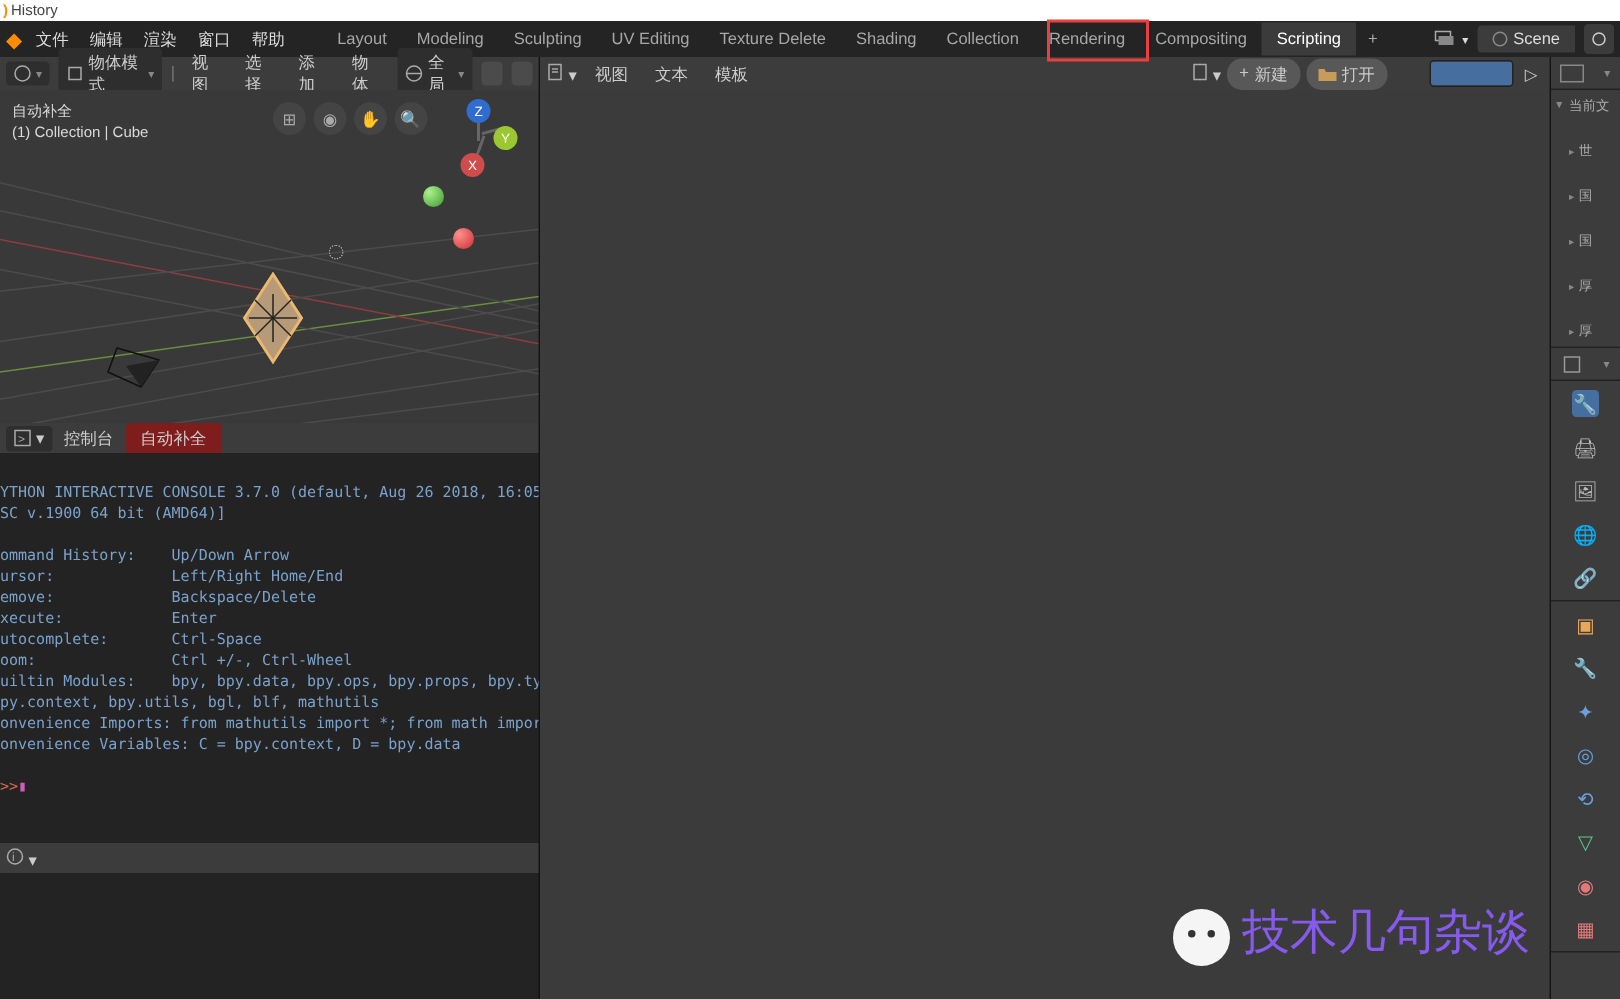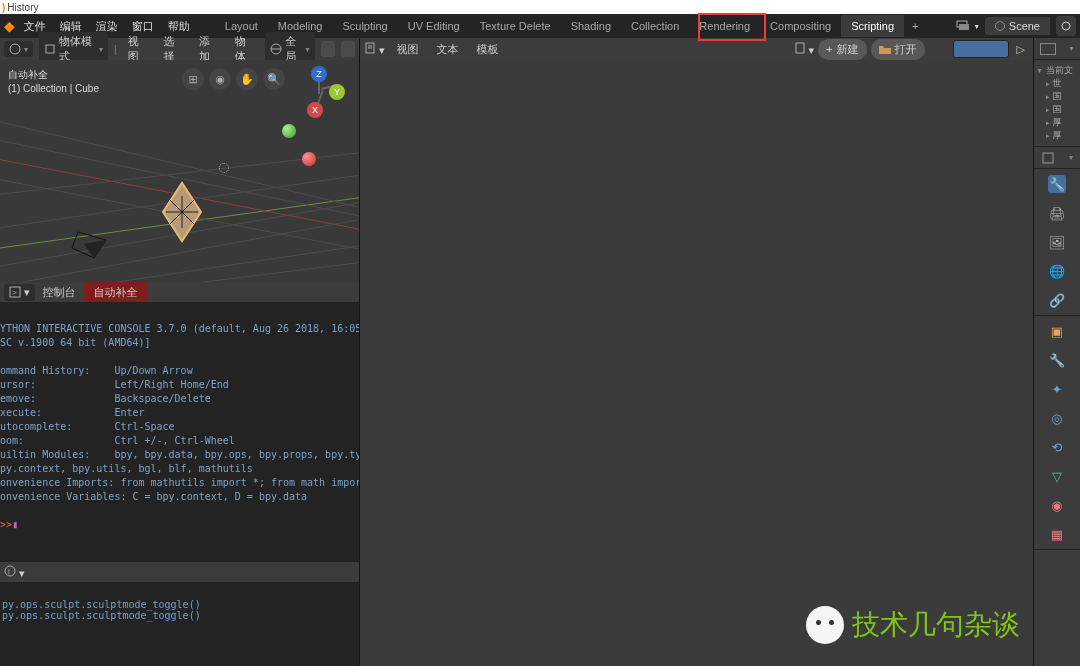--- a/index.html
+++ b/index.html
@@ -78,21 +78,21 @@
 
   
   .rr-top{height:22px;background:#3c3c3c;border-bottom:1px solid #222;display:flex;align-items:center;justify-content:space-around;}
   .rr-top .sq{width:16px;height:12px;border:1px solid #888;}
   .rr-sec{padding:6px 4px;display:flex;flex-direction:column;gap:11px;align-items:center;border-bottom:1px solid #222;}
   .rr-ic{width:18px;height:18px;display:flex;align-items:center;justify-content:center;color:#bbb;font-size:13px;border-radius:3px;}
   .rr-ic.active{background:#466e9e;color:#fff;}
   .rr-line{display:flex;align-items:center;gap:3px;color:#aaa;font-size:9px;width:100%;}
   .rr-arrow{color:#888;font-size:7px;}
 
-  .watermark{position:absolute;bottom:22px;right:60px;color:#84cc16;font-size:28px;font-weight:300;display:flex;align-items:flex-end;gap:8px;opacity:0.95;pointer-events:none;font-family:"Microsoft YaHei",sans-serif;}
+  .watermark{position:absolute;bottom:22px;right:60px;color:#8b5cf6;font-size:32px;font-weight:300;display:flex;align-items:flex-end;gap:8px;opacity:0.95;pointer-events:none;font-family:"Microsoft YaHei",sans-serif;}
   .watermark .wm-head{width:38px;height:38px;border-radius:50%;background:#fff;position:relative;}
   .watermark .wm-head:before,.watermark .wm-head:after{content:"";position:absolute;width:5px;height:5px;background:#333;border-radius:50%;top:14px;}
   .watermark .wm-head:before{left:10px;} .watermark .wm-head:after{right:10px;}
   svg{overflow:visible;}
 </style>
 </head>
 <body>
 
 <div class="titlebar">
   <span class="orange">)</span>
@@ -264,24 +264,20 @@
 
     <div class="info-header">
       <div class="sel">
         <svg width="12" height="12">
             <circle cx="6" cy="6" r="5" fill="none" stroke="#aaa"></circle>
             <text x="4" y="9" font-size="8" fill="#aaa">i</text>
           </svg>
         <span class="chev">▾</span>
       </div>
     </div>
-    <div class="info-body">
-<span class="bl">py.ops.sculpt.sculptmode_toggle()</span>
-<span class="bl">py.ops.sculpt.sculptmode_toggle()</span>
-    </div>
   </div>
 
   <div class="mid-col">
     <div class="te-header">
       <div class="sel">
         <svg width="12" height="12">
             <rect x="2" y="1" width="8" height="10" fill="none" stroke="#aaa"></rect>
             <line x1="4" y1="4" x2="8" y2="4" stroke="#aaa"></line>
             <line x1="4" y1="6" x2="8" y2="6" stroke="#aaa"></line>
           </svg>
@@ -317,21 +313,21 @@
       </div>
     </div>
     <div class="te-body"></div>
   </div>
 
   <div class="right-col">
     <div class="rr-top">
       <div class="sq"></div>
       <span class="chev" style="font-size:8px;color:#888">▾</span>
     </div>
-    <div class="rr-sec" style="align-items:flex-start;padding:4px 2px;gap:0">
+    <div class="rr-sec" style="align-items:flex-start;padding:4px 2px;gap:17px">
       <div class="rr-line">
           <span class="rr-arrow">▼</span>
           <span>当前文</span>
         </div>
       <div class="rr-line" style="padding-left:10px">
           <span class="rr-arrow">▸</span>
           <span>世</span>
         </div>
       <div class="rr-line" style="padding-left:10px">
           <span class="rr-arrow">▸</span>

